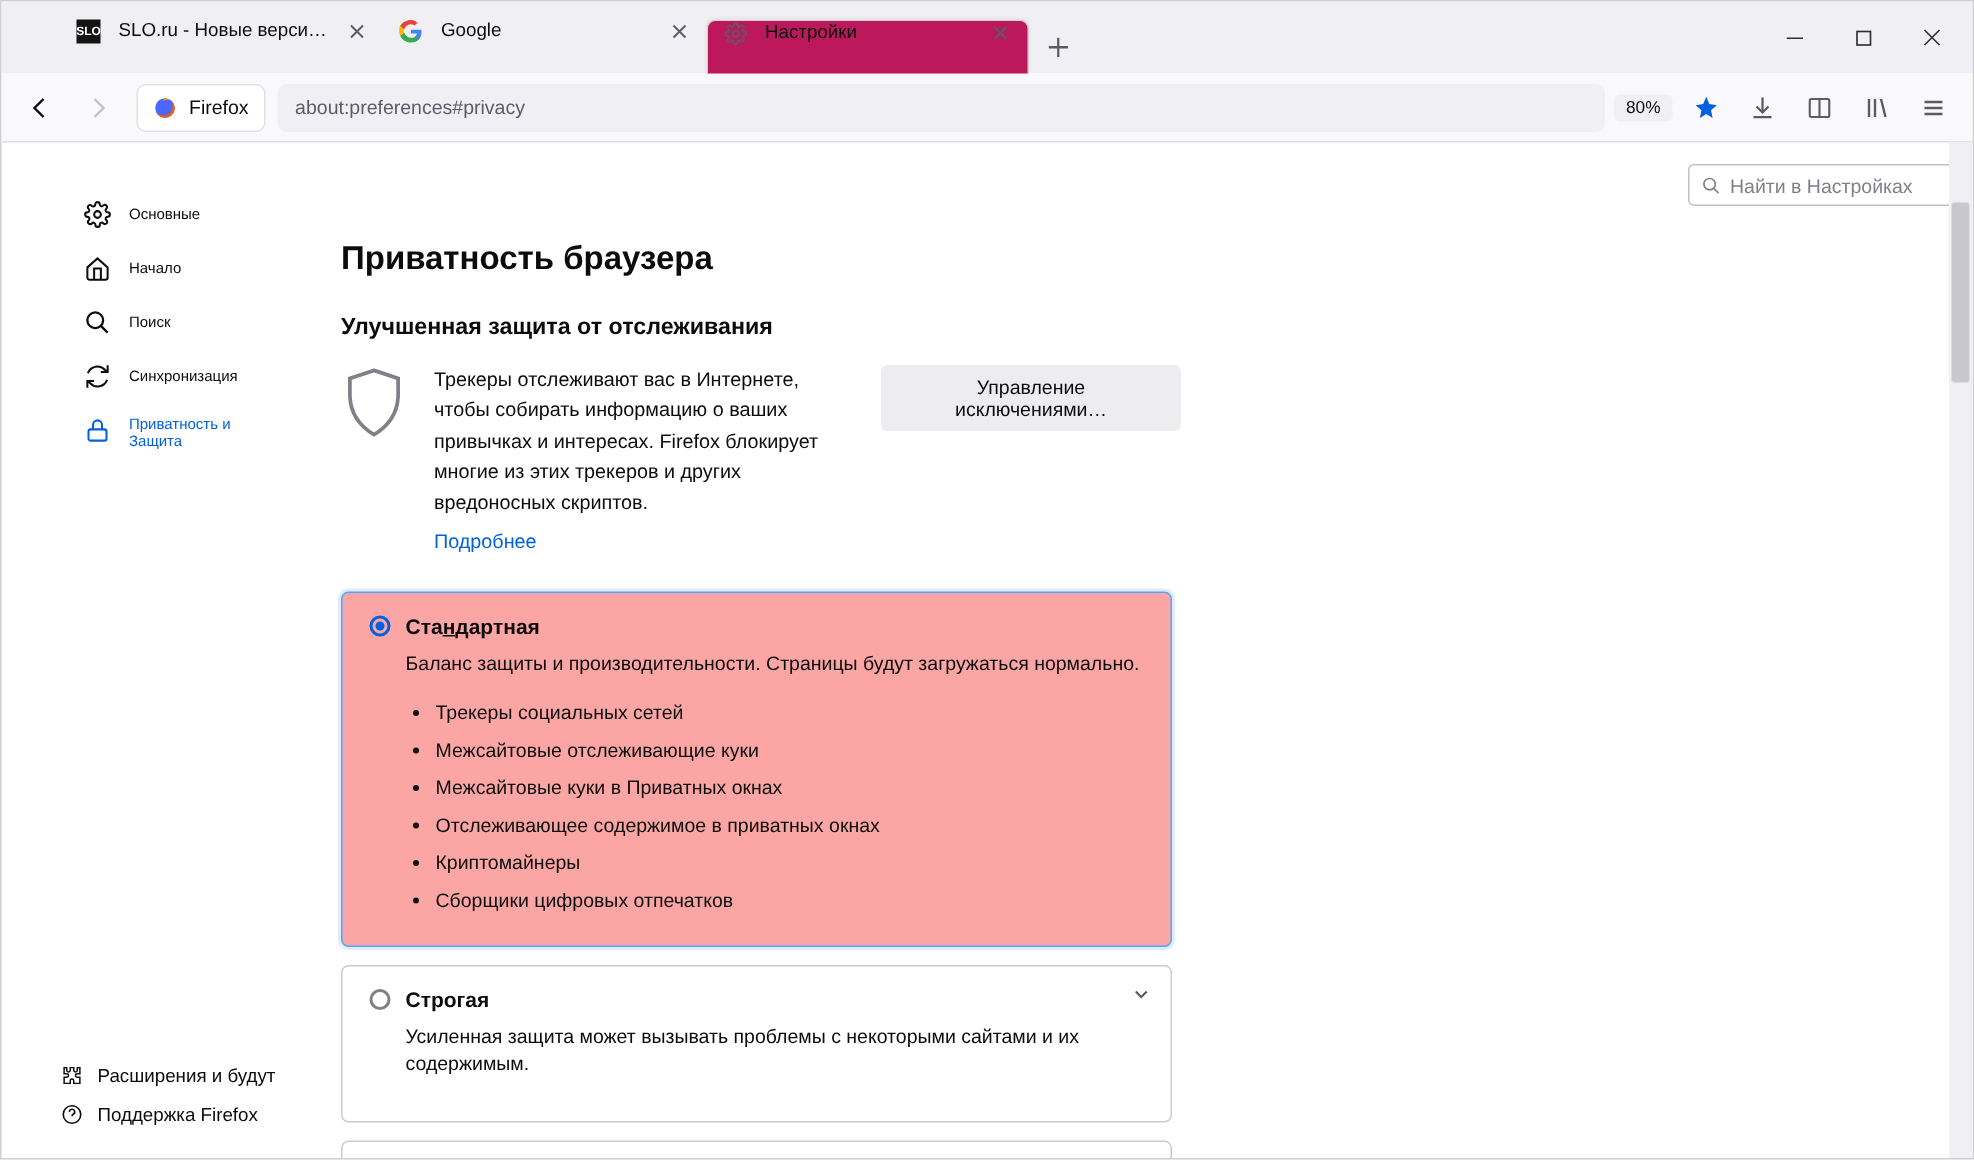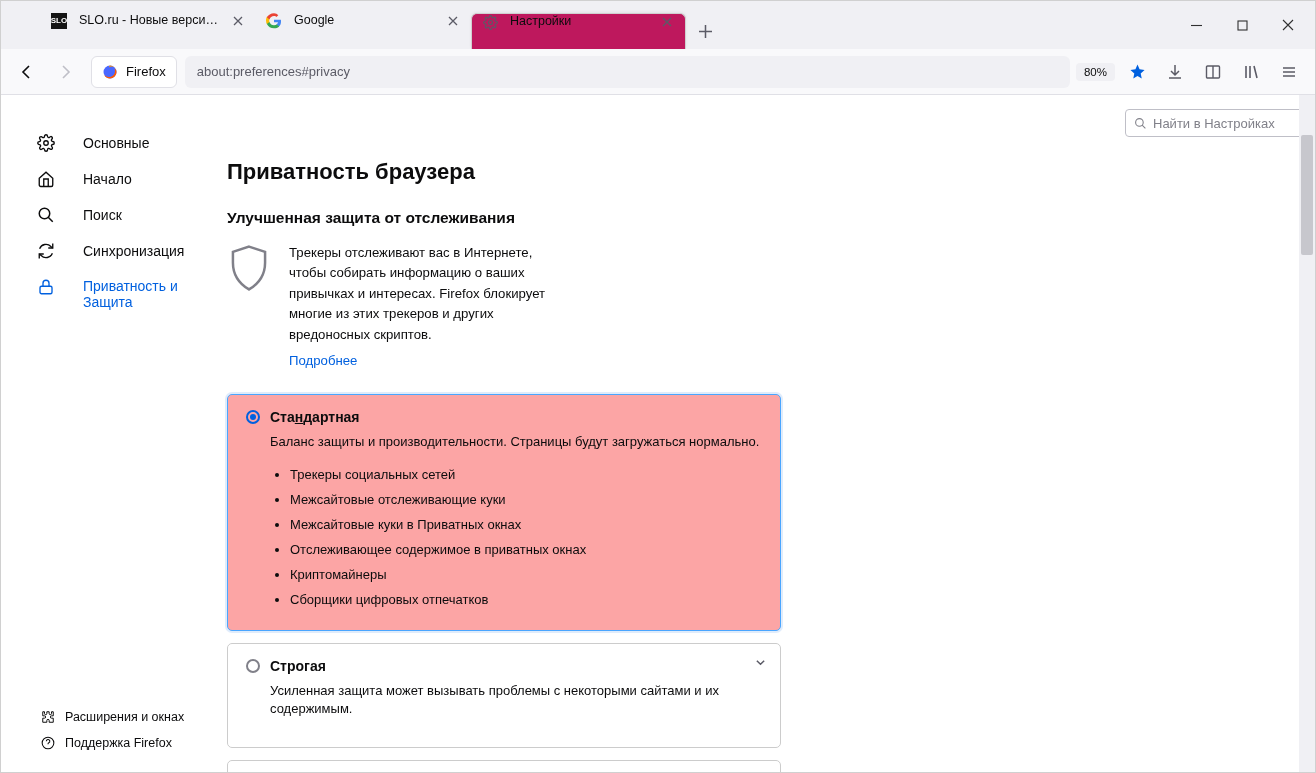--- a/index.html
+++ b/index.html
@@ -84,21 +84,21 @@
   .star-btn.filled svg { fill:#0060df; }
   
   .main {
     display:flex; height:calc(773px - 48px - 46px); position:relative;
   }
   .sidebar {
     width:196px; padding:30px 0 0 0; flex:none; color:#0c0c0d;
     display:flex; flex-direction:column;
   }
   .side-item {
-    display:flex; align-items:center; gap:28px; padding:9px 10px 9px 36px; font-size:14px; cursor:pointer; color:#0c0c0d;
+    display:flex; align-items:center; gap:12px; padding:9px 10px 9px 36px; font-size:10px; cursor:pointer; color:#0c0c0d;margin-left:19px;
   }
   .side-item .side-icon { width:18px; height:18px; flex:none; color:#0c0c0d; }
   .side-item.active { color:#0060df; }
   .side-item.active .side-icon { color:#0060df; }
   .side-item.multi { align-items:flex-start; }
   .side-spacer { flex:1; }
   .side-footer-item { display:flex; align-items:center; gap:10px; padding:6px 10px 6px 40px; font-size:12.5px; color:#0c0c0d; cursor:pointer; }
   .side-footer-item .sf-icon { width:14px; height:14px; }
   .content-wrap {
     flex:1; overflow-y:auto; padding:14px 0 40px 30px;
@@ -313,21 +313,21 @@
         <span>Приватность и</span><br><span>Защита</span>
       </span>
     </div>
     <div class="side-spacer"></div>
     <div class="side-footer-item">
       <span class="sf-icon">
         <svg width="14" height="14" viewBox="0 0 24 24" fill="none" stroke="currentColor" stroke-width="1.7">
             <path d="M14 3h-4v3a2 2 0 1 1-4 0V3H3v7h3a2 2 0 1 1 0 4H3v7h7v-3a2 2 0 1 1 4 0v3h7v-7h-3a2 2 0 1 1 0-4h3V3h-3v3a2 2 0 1 1-4 0V3z"></path>
           </svg>
       </span>
-      <span>Расширения и окнах</span>
+      <span>Расширения и будут</span>
     </div>
     <div class="side-footer-item" style="margin-bottom:18px;">
       <span class="sf-icon">
         <svg width="14" height="14" viewBox="0 0 24 24" fill="none" stroke="currentColor" stroke-width="1.8">
             <circle cx="12" cy="12" r="10"></circle>
             <path d="M9.1 9a3 3 0 1 1 4.2 2.7c-.9.5-1.3 1-1.3 2.3M12 18h.01"></path>
           </svg>
       </span>
       <span>Поддержка Firefox</span>
     </div>
@@ -350,20 +350,21 @@
     <div class="etp-row">
       <span class="shield-icon">
         <svg width="44" height="50" viewBox="0 0 24 28" fill="none" stroke="#808089" stroke-width="1.4">
             <path d="M12 2l9 3v6c0 7-4 12-9 15C7 23 3 18 3 11V5l9-3z"></path>
           </svg>
       </span>
       <div class="etp-text">
         <span>Трекеры отслеживают вас в Интернете, чтобы собирать информацию о ваших привычках и интересах. Firefox блокирует многие из этих трекеров и других вредоносных скриптов.</span>
         <br><a href="#">Подробнее</a>
       </div>
+      <button class="exceptions-btn">Управление исключениями…</button>
     </div>
 
     <div class="protection-box selected">
       <div class="protection-head">
         <span class="radio on"></span>
         <span class="prot-label">
           <span>Ста</span><span class="ul">н</span><span>дартная</span>
         </span>
       </div>
       <div class="prot-desc">Баланс защиты и производительности. Страницы будут загружаться нормально.</div>

